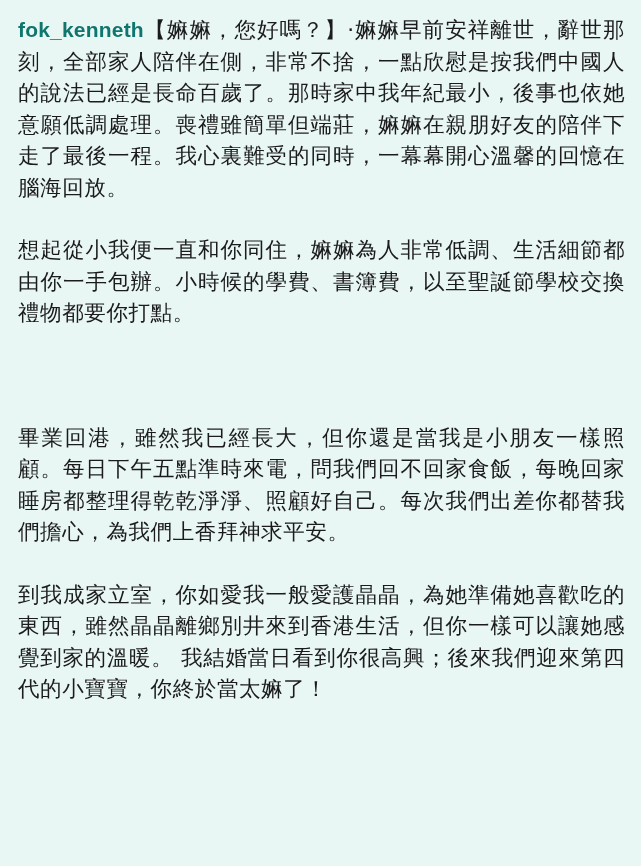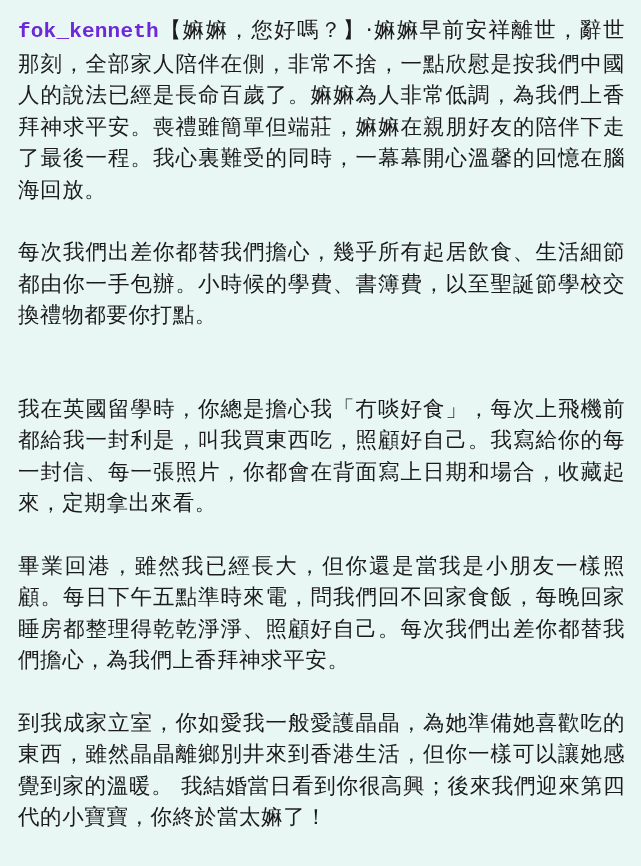--- a/index.html
+++ b/index.html
@@ -15,25 +15,25 @@
     color: #1b1b1b;
   }
   .post {
     box-sizing: border-box;
     width: 641px;
     height: 866px;
     background: #e8f6f4;
     padding: 14px 16px 0 18px;
   }
   .username {
-    font-family: Liberation Mono, monospace;
+    font-family: Liberation Sans, sans-serif;
     font-weight: bold;
     font-size: 21px;
     letter-spacing: 0.2px;
-    color: #6d28d9;
+    color: #0f766e;
   }
   p.para {
     margin: 0 0 0 0;
     font-size: 21.5px;
     line-height: 31.5px;
     letter-spacing: 0.6px;
     text-align: justify;
     text-justify: inter-character;
     color: #1b1b1b;
   }
@@ -43,32 +43,31 @@
   }
   .gap {
     height: 31px;
   }
 </style>
 </head>
 <body>
 
 <div class="post">
 
-  <p class="para first"><span class="username">fok_kenneth</span><span>【嫲嫲，您好嗎？】‧嫲嫲早前安祥離世，辭世那刻，全部家人陪伴在側，非常不捨，一點欣慰是按我們中國人的說法已經是長命百歲了。嫲嫲為人非常低調，為我們上香拜神求平安。喪禮雖簡單但端莊，嫲嫲在親朋好友的陪伴下走了最後一程。我心裏難受的同時，一幕幕開心溫馨的回憶在腦海回放。</span></p>
+  <p class="para first"><span class="username">fok_kenneth</span><span>【嫲嫲，您好嗎？】‧嫲嫲早前安祥離世，辭世那刻，全部家人陪伴在側，非常不捨，一點欣慰是按我們中國人的說法已經是長命百歲了。那時家中我年紀最小，後事也依她意願低調處理。喪禮雖簡單但端莊，嫲嫲在親朋好友的陪伴下走了最後一程。我心裏難受的同時，一幕幕開心溫馨的回憶在腦海回放。</span></p>
 
   <div class="gap"></div>
 
-  <p class="para">每次我們出差你都替我們擔心，幾乎所有起居飲食、生活細節都由你一手包辦。小時候的學費、書簿費，以至聖誕節學校交換禮物都要你打點。</p>
+  <p class="para">想起從小我便一直和你同住，嫲嫲為人非常低調、生活細節都由你一手包辦。小時候的學費、書簿費，以至聖誕節學校交換禮物都要你打點。</p>
 
   <div class="gap"></div>
 
 
   <div class="gap"></div>
 
-  <p class="para">我在英國留學時，你總是擔心我「冇啖好食」，每次上飛機前都給我一封利是，叫我買東西吃，照顧好自己。我寫給你的每一封信、每一張照片，你都會在背面寫上日期和場合，收藏起來，定期拿出來看。</p>
 
   <div class="gap"></div>
 
   <p class="para">畢業回港，雖然我已經長大，但你還是當我是小朋友一樣照顧。每日下午五點準時來電，問我們回不回家食飯，每晚回家睡房都整理得乾乾淨淨、照顧好自己。每次我們出差你都替我們擔心，為我們上香拜神求平安。</p>
 
   <div class="gap"></div>
 
   <p class="para">到我成家立室，你如愛我一般愛護晶晶，為她準備她喜歡吃的東西，雖然晶晶離鄉別井來到香港生活，但你一樣可以讓她感覺到家的溫暖。 我結婚當日看到你很高興；後來我們迎來第四代的小寶寶，你終於當太嫲了！</p>
 
 </div>

